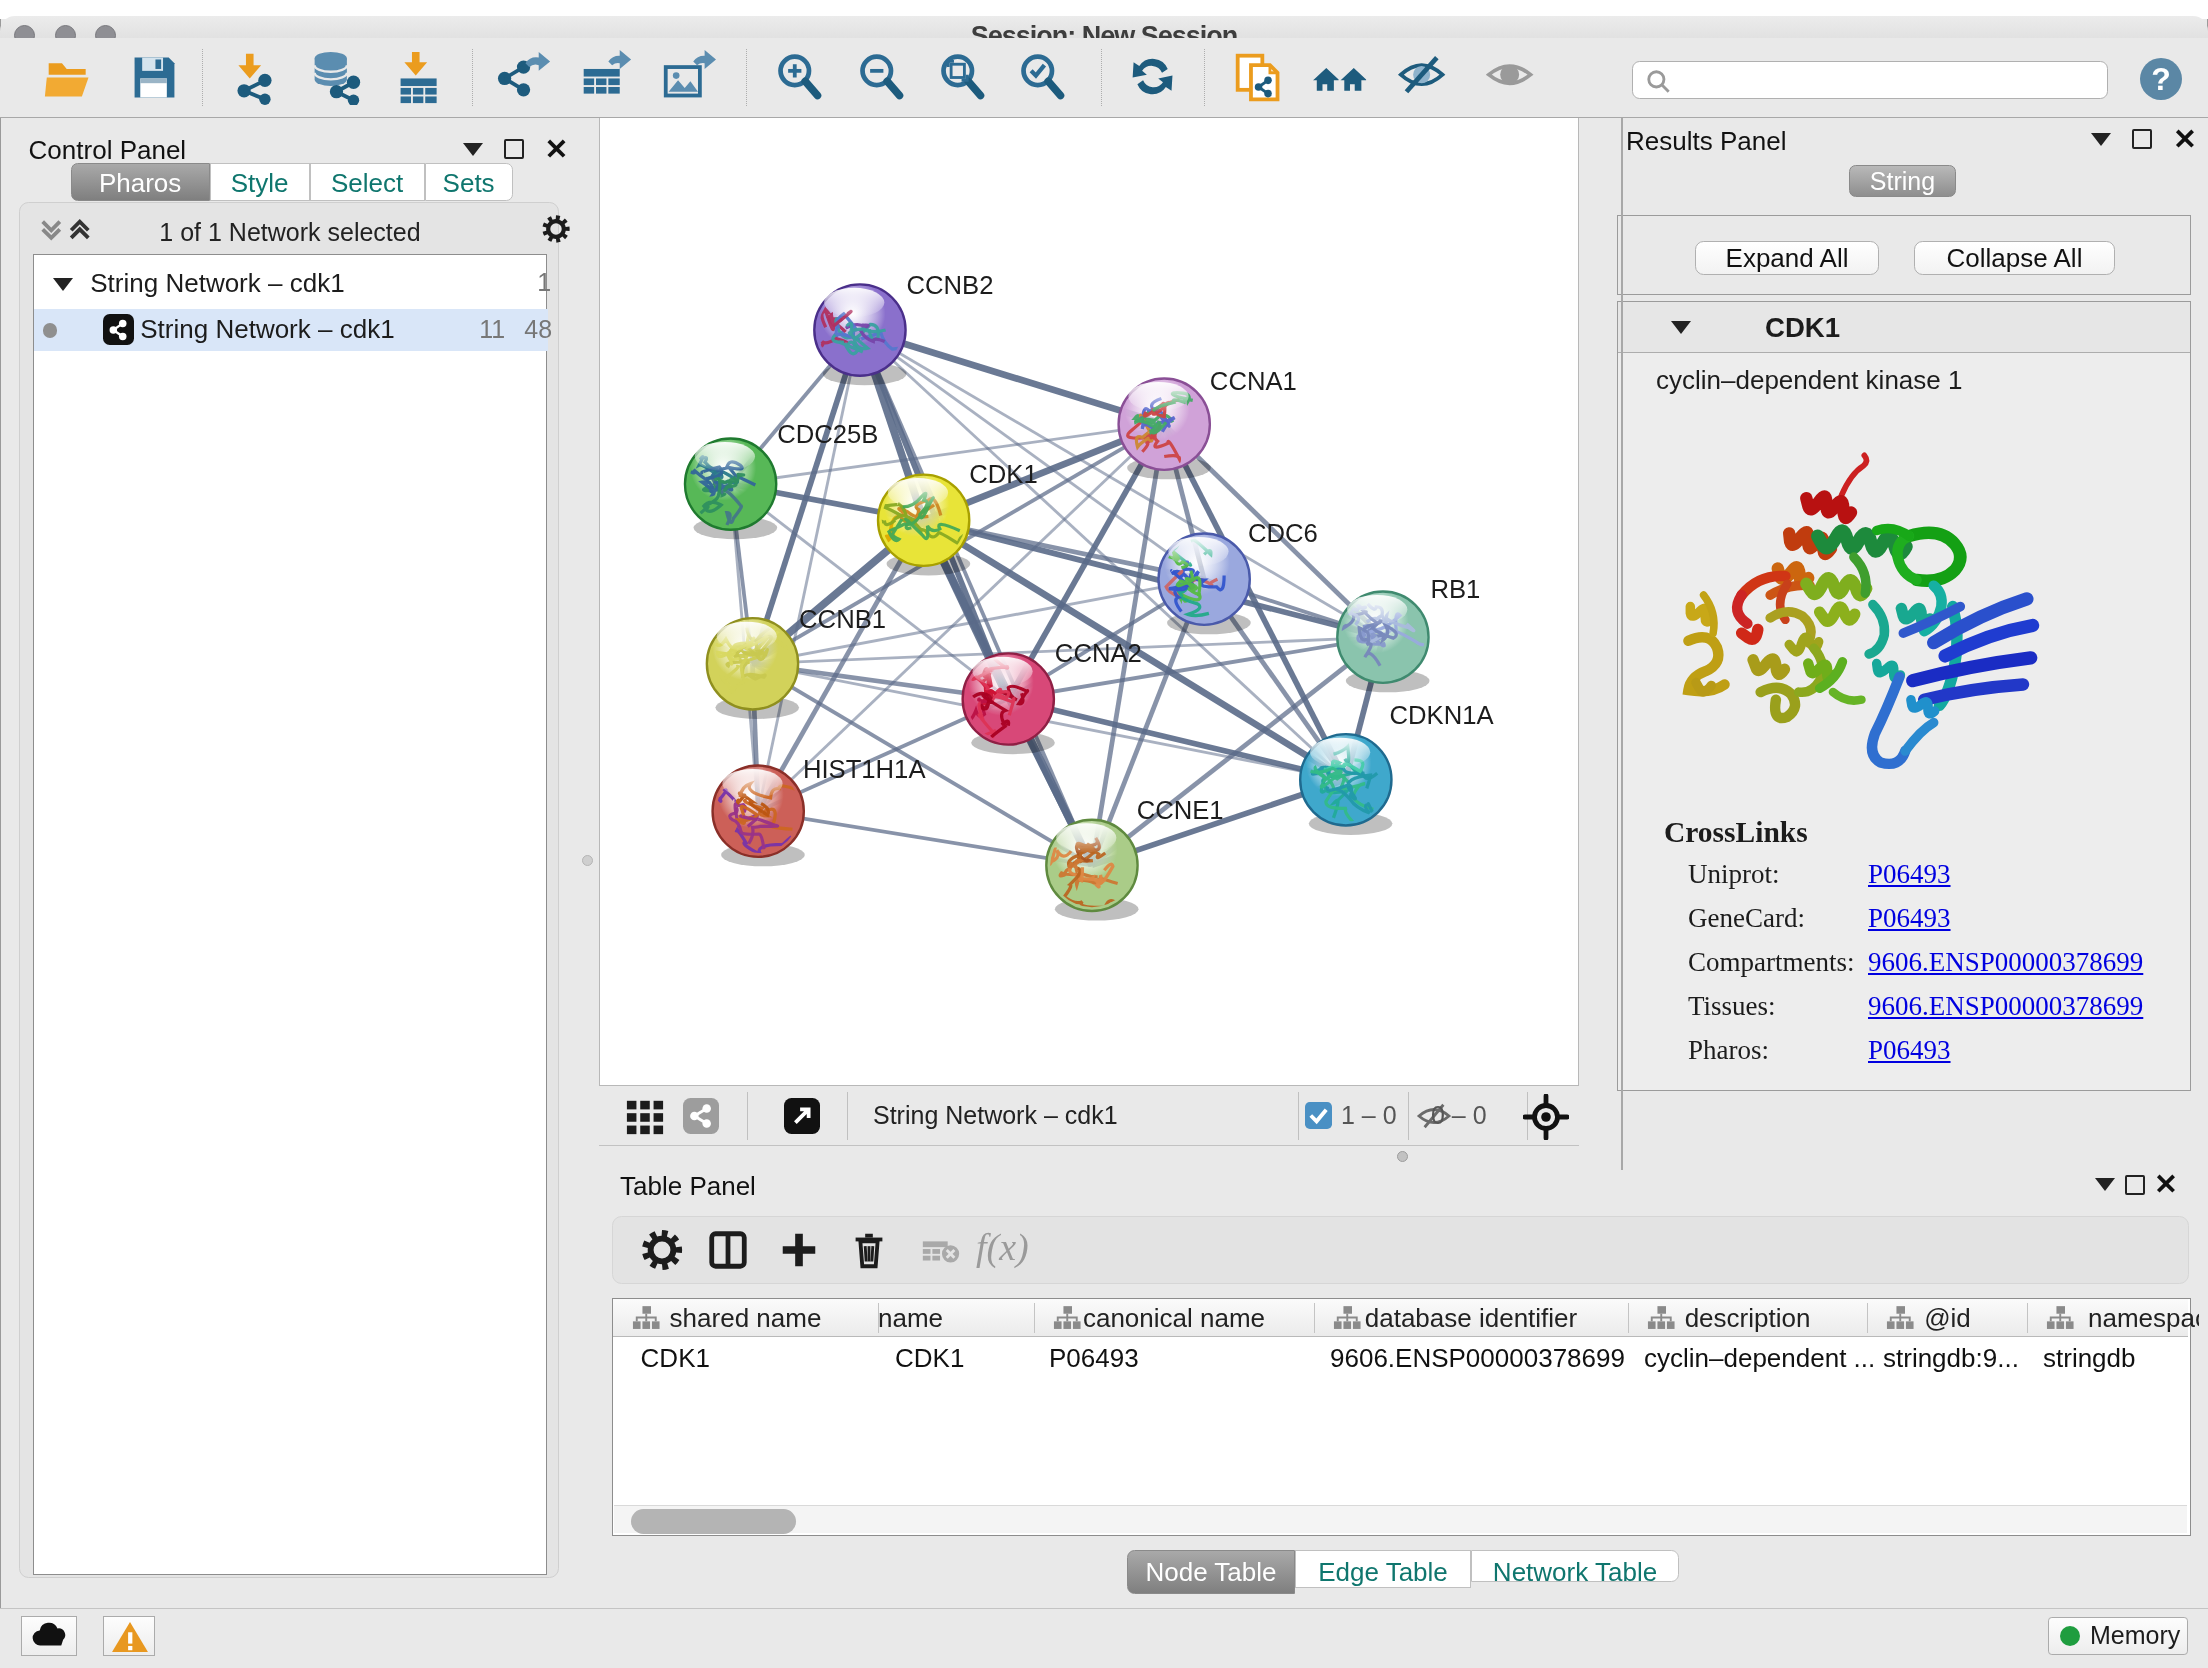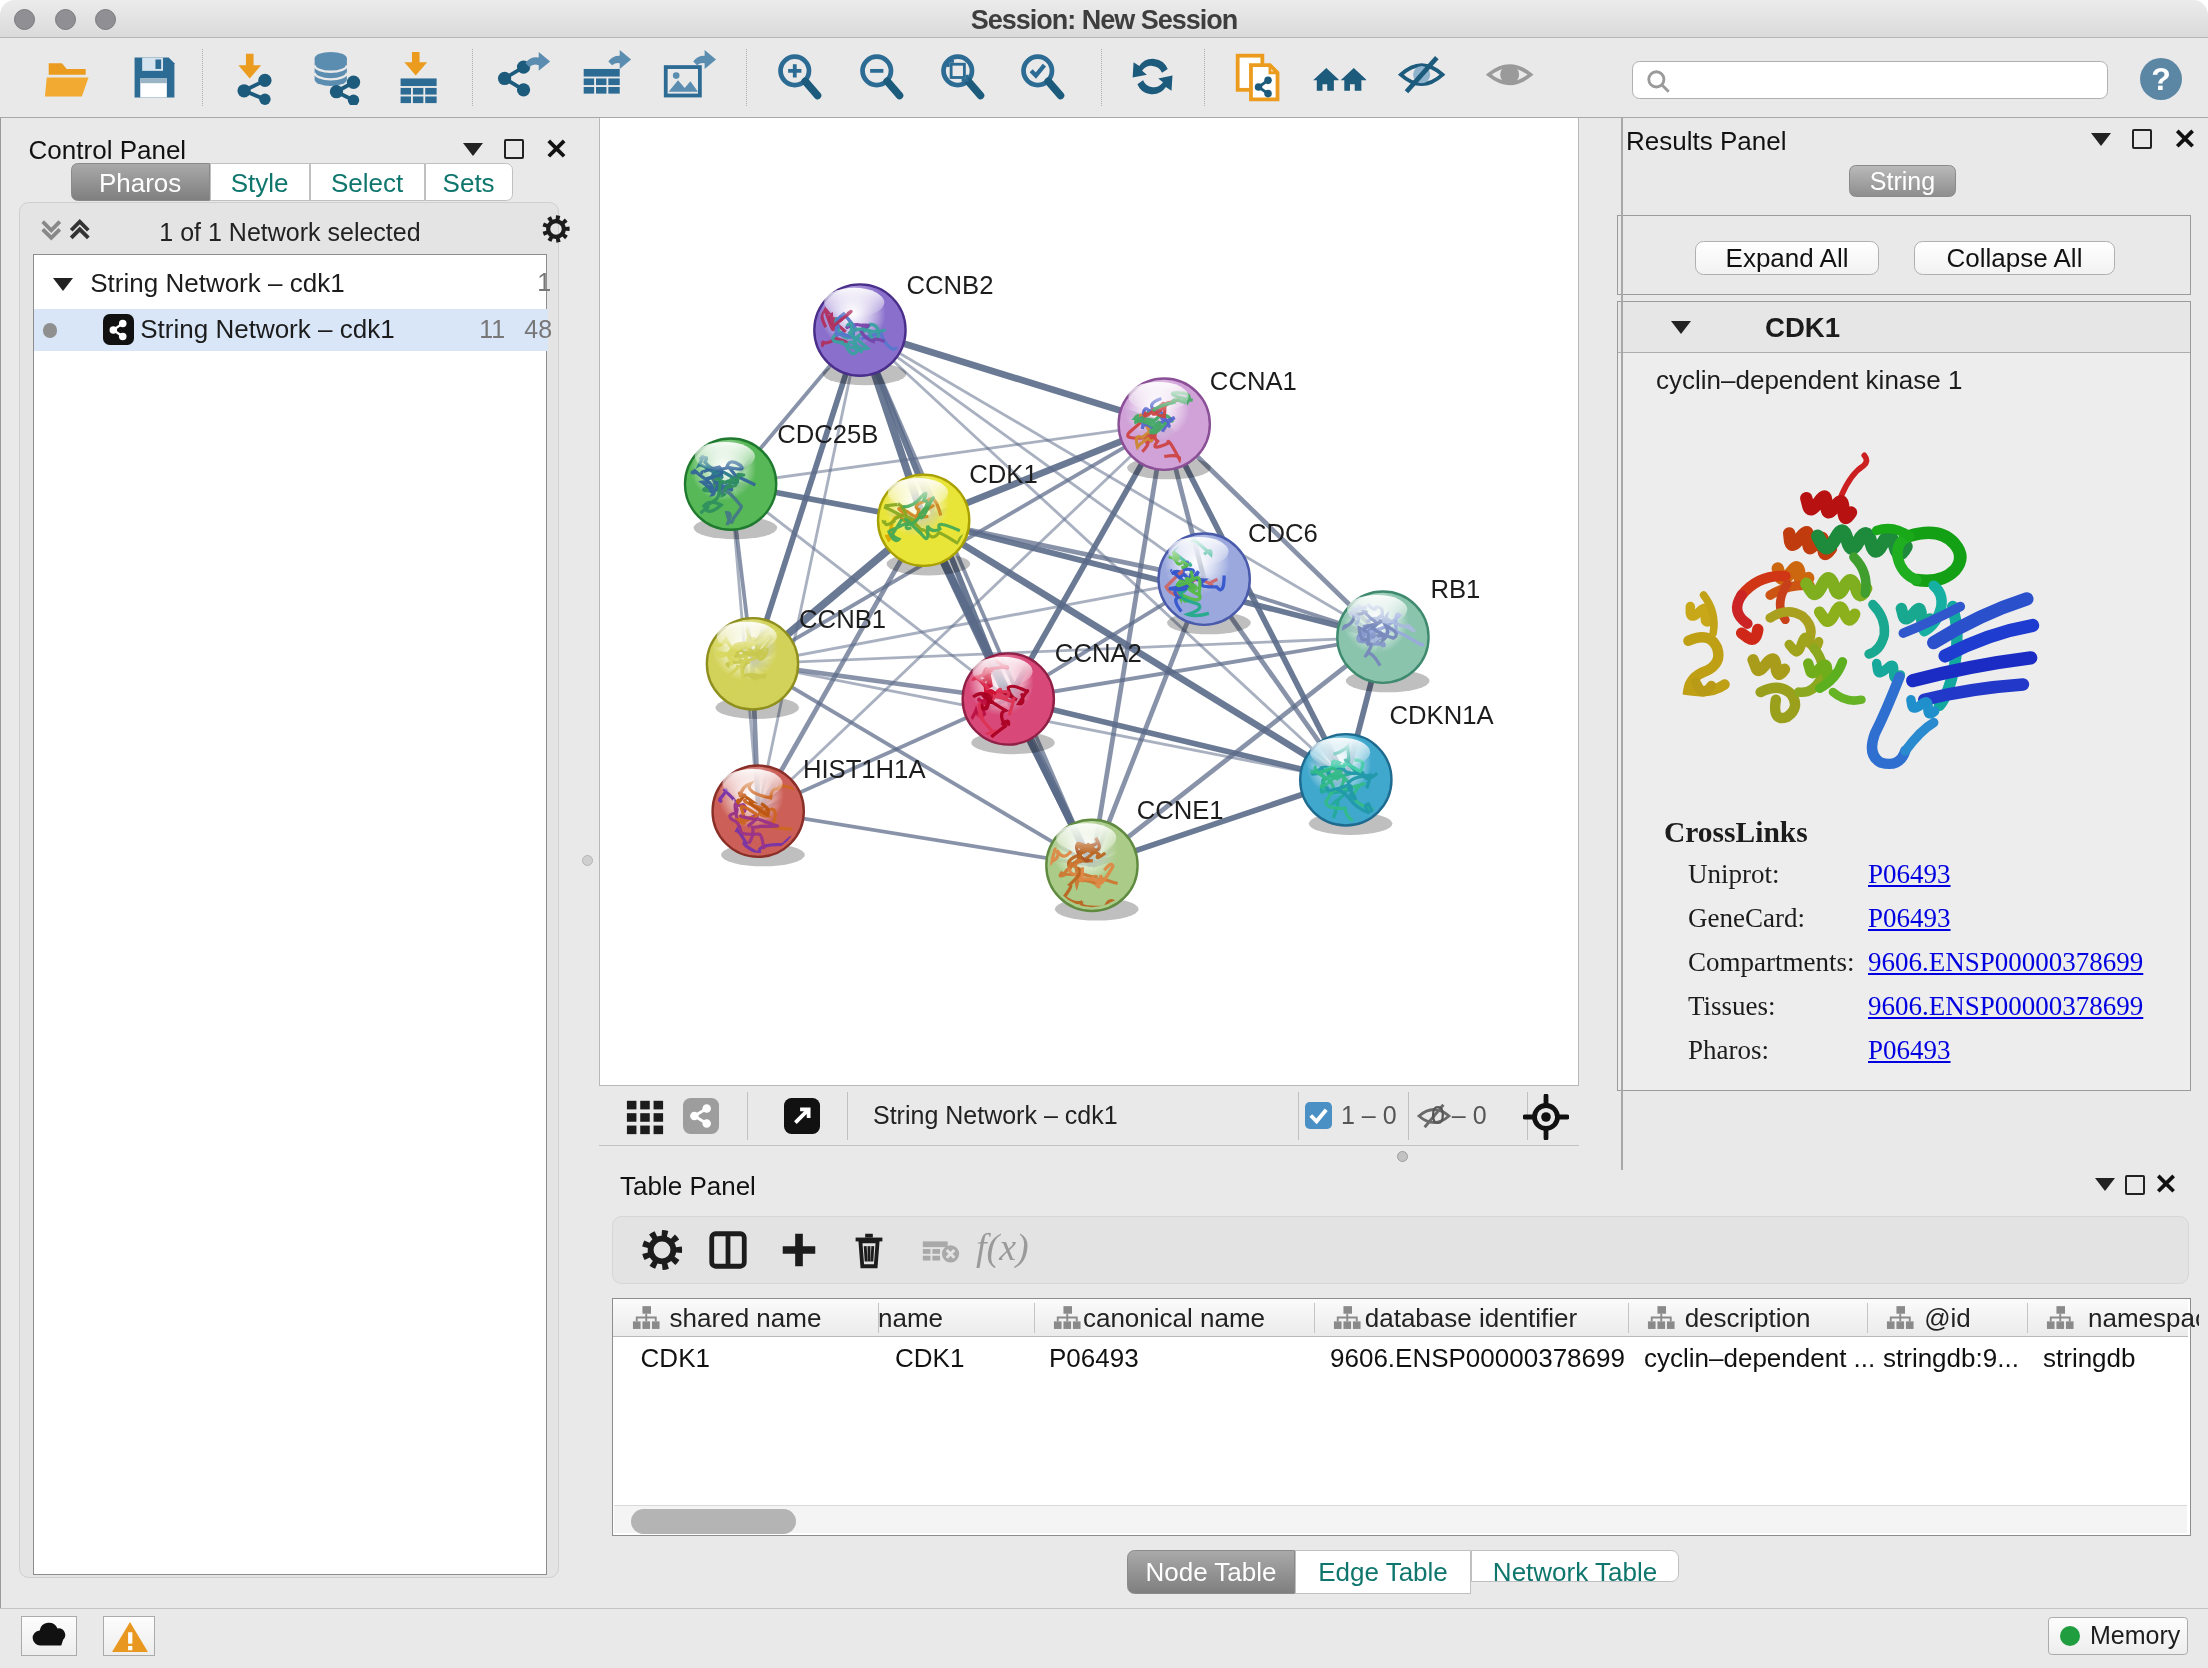--- a/index.html
+++ b/index.html
@@ -11,21 +11,21 @@
 .sq{width:20px;height:20px;border:2.9px solid #222;border-radius:1.9px}
 .xx{font-size:28.5px;font-weight:bold;color:#111;line-height:19px;font-family:"Liberation Sans",sans-serif}
 .tab{display:inline-block;background:#fff;border:1px solid #c0c0c0;text-align:center;font-size:26px;color:#0f766e}
 .tabsel{background:linear-gradient(#a9a9a9,#7f7f7f);color:#fff;border-color:#8a8a8a}
 .btn{background:linear-gradient(#ffffff,#f2f2f2);border:1px solid #b0b0b0;border-radius:8.6px;text-align:center;font-size:26px;color:#111}
 a.lnk{color:#0000e0;text-decoration:underline}
 </style></head>
 <body>
 
 <div class="abs" style="left:0;top:0;width:2208px;height:19px;background:#ffffff"></div>
-<div class="abs" style="left:0;top:0;width:2208px;height:38px;background:linear-gradient(#ececec,#dadada);border-bottom:1px solid #b4b4b4;border-radius:15px 15px 0 0">
+<div class="abs" style="left:0;top:16px;width:2208px;height:38px;background:linear-gradient(#ececec,#dadada);border-bottom:1px solid #b4b4b4;border-radius:15px 15px 0 0">
   <div class="abs" style="left:14.3px;top:8.6px;width:21px;height:21px;border-radius:50%;background:#8f8f94;border:1px solid #79797e"></div>
   <div class="abs" style="left:55px;top:8.6px;width:21px;height:21px;border-radius:50%;background:#8f8f94;border:1px solid #79797e"></div>
   <div class="abs" style="left:95px;top:8.6px;width:21px;height:21px;border-radius:50%;background:#8f8f94;border:1px solid #79797e"></div>
   <div class="abs" style="left:0;top:4.8px;width:2208px;text-align:center;font-size:27px;font-weight:bold;letter-spacing:-1px;color:#3e3e3e">Session: New Session</div>
 </div>
 
 <div class="abs" style="left:0;top:38px;width:2208px;height:80px;background:#e9e9e9;border-bottom:1px solid #a8a8a8">
 <svg width="55" height="55" viewBox="0 0 58 58" style="position:absolute;left:43px;top:12.4px">
       <path d="M6,14 h14 l5,6 h20 v6 h-39 z" fill="#eb9c1e"></path>
       <path d="M4,29 h44 l-7,20 h-39 z" fill="#f2aa33"></path>
@@ -819,21 +819,21 @@
 <div class="abs" style="left:717px;top:5.7px;font-size:26px;color:#111;white-space:nowrap">9606.ENSP00000378699</div>
 <div class="abs" style="left:1031px;top:5.7px;font-size:26px;color:#111;white-space:nowrap">cyclin–dependent ...</div>
 <div class="abs" style="left:1270px;top:5.7px;font-size:26px;color:#111;white-space:nowrap">stringdb:9...</div>
 <div class="abs" style="left:1430px;top:5.7px;font-size:26px;color:#111;white-space:nowrap">stringdb</div>
 </div>
     <div class="abs" style="left:1px;top:206px;width:1573px;height:27.6px;background:#f4f4f4;border-top:1px solid #d9d9d9"></div>
     <div class="abs" style="left:18px;top:210px;width:165px;height:25px;background:#b4b4b4;border-radius:12.4px"></div>
   </div>
   <div class="abs" style="left:537px;top:380px;width:553px;height:44px">
     <div class="abs tab tabsel" style="left:0;top:0;width:168px;height:44px;line-height:42px;border-radius:7.6px 0 0 7.6px">Node Table</div>
-    <div class="abs tab" style="left:168px;top:0;width:176px;height:44px;line-height:42px">Edge Table</div>
+    <div class="abs tab" style="left:168px;top:0;width:176px;height:38px;line-height:42px">Edge Table</div>
     <div class="abs tab" style="left:344px;top:0;width:208px;height:32px;line-height:42px;border-radius:0 7.6px 7.6px 0">Network Table</div>
   </div>
 </div>
 
 <div class="abs" style="left:0;top:1608px;width:2208px;height:60px;background:#e9e9e9;border-top:1px solid #c4c4c4">
   <div class="abs" style="left:21px;top:6.7px;width:56px;height:40px;background:linear-gradient(#fdfdfd,#ededed);border:1px solid #ababab">
     <svg width="42" height="30" style="position:absolute;left:6.7px;top:4.8px" viewBox="0 0 44 32">
         <path d="M12,26 a8,8 0 0 1 -1,-16 a10,10 0 0 1 19,-2 a7,7 0 0 1 6,12 l-2,6 z" fill="#111"></path>
       </svg>
   </div>

